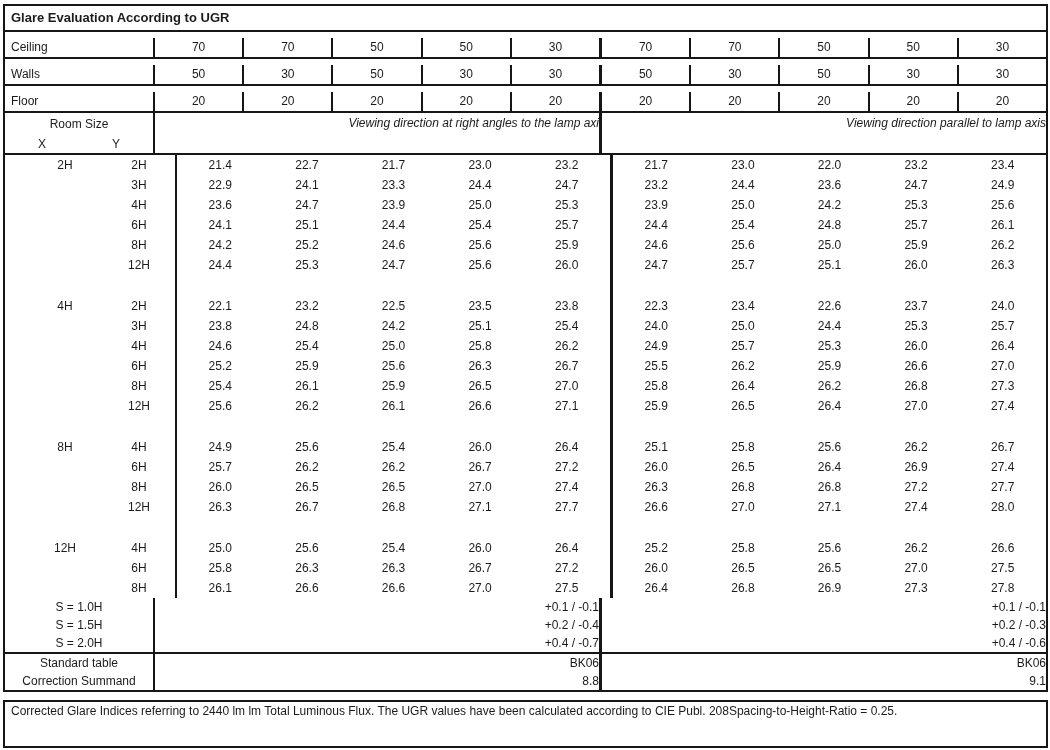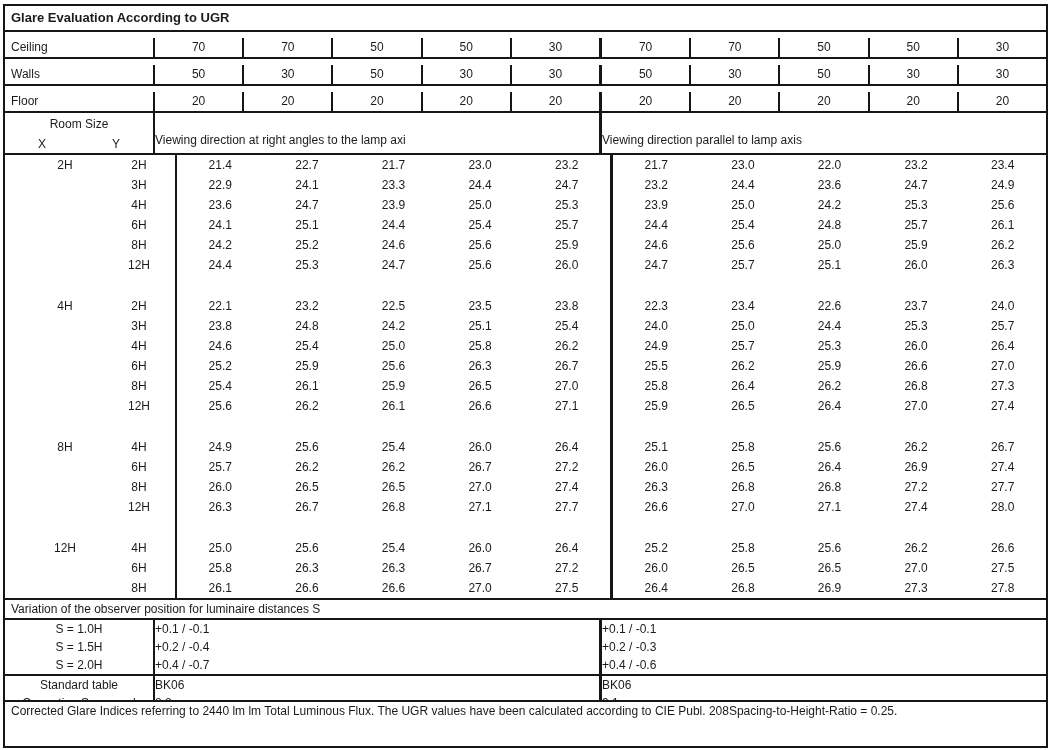--- a/index.html
+++ b/index.html
@@ -26,36 +26,36 @@
   .half { flex: 1 1 0; display: flex; min-width: 0; }
   .half-l { border-right: 3px solid #161616; }
   .c-sv { flex: 1 1 0; text-align: center; border-right: 2px solid #161616; }
   .c-sv:last-child { border-right: none; }
   
   .r-header { display: flex; height: 42px; border-bottom: 2px solid #161616; }
   .rs-cell { width: 150px; border-right: 2px solid #161616; }
   .rs-line1 { height: 21px; line-height: 22px; text-align: center; }
   .rs-line2 { display: flex; height: 21px; line-height: 20px; }
   .rs-x, .rs-y { flex: 1 1 0; text-align: center; }
-  .vh { flex: 1 1 0; text-align: left; padding-top: 20px; }
+  .vh { flex: 1 1 0; text-align: right; padding-top: 3px; font-style: italic; }
   .vh-l { border-right: 3px solid #161616; }
   
   .r-data { display: flex; height: 20px; line-height: 20px; padding-left: 22px; }
   .r-spacer { height: 21px; }
   .c-x { width: 76px; text-align: center; }
   .c-y { width: 74px; text-align: center; border-right: 2px solid #161616; }
   .c-v { flex: 1 1 0; text-align: center; }
   
   .r-variation {
     height: 22px; line-height: 18px; padding-left: 6px;
     border-top: 2px solid #161616; border-bottom: 2px solid #161616;
   }
   .r-s { display: flex; height: 18px; line-height: 18px; }
   .c-slabel { width: 150px; text-align: center; border-right: 2px solid #161616; }
-  .hv { flex: 1 1 0; text-align: left; }
+  .hv { flex: 1 1 0; text-align: right; }
   .hv-l { border-right: 3px solid #161616; }
   .summary-rows { border-top: 2px solid #161616; }
   .r-sum { display: flex; height: 18px; line-height: 18px; }
   
   .footer-box {
     position: absolute; left: 3px; top: 700px; width: 1045px; height: 48px;
     border: 2px solid #161616; padding: 2px 6px; background: #fff;
   }
   .footer-ratio { }
 </style>
@@ -524,21 +524,20 @@
         <div class="half">
           <div class="c-v">26.4</div>
           <div class="c-v">26.8</div>
           <div class="c-v">26.9</div>
           <div class="c-v">27.3</div>
           <div class="c-v">27.8</div>
         </div>
       </div>
     </div>
 
-  <div class="r-variation">Variation of the observer position for luminaire distances S</div>
 
   <div id="variation-rows">
       <div class="r-s">
         <div class="c-slabel">S = 1.0H</div>
         <div class="hv hv-l">+0.1 / -0.1</div>
         <div class="hv">+0.1 / -0.1</div>
       </div>
       <div class="r-s">
         <div class="c-slabel">S = 1.5H</div>
         <div class="hv hv-l">+0.2 / -0.4</div>

